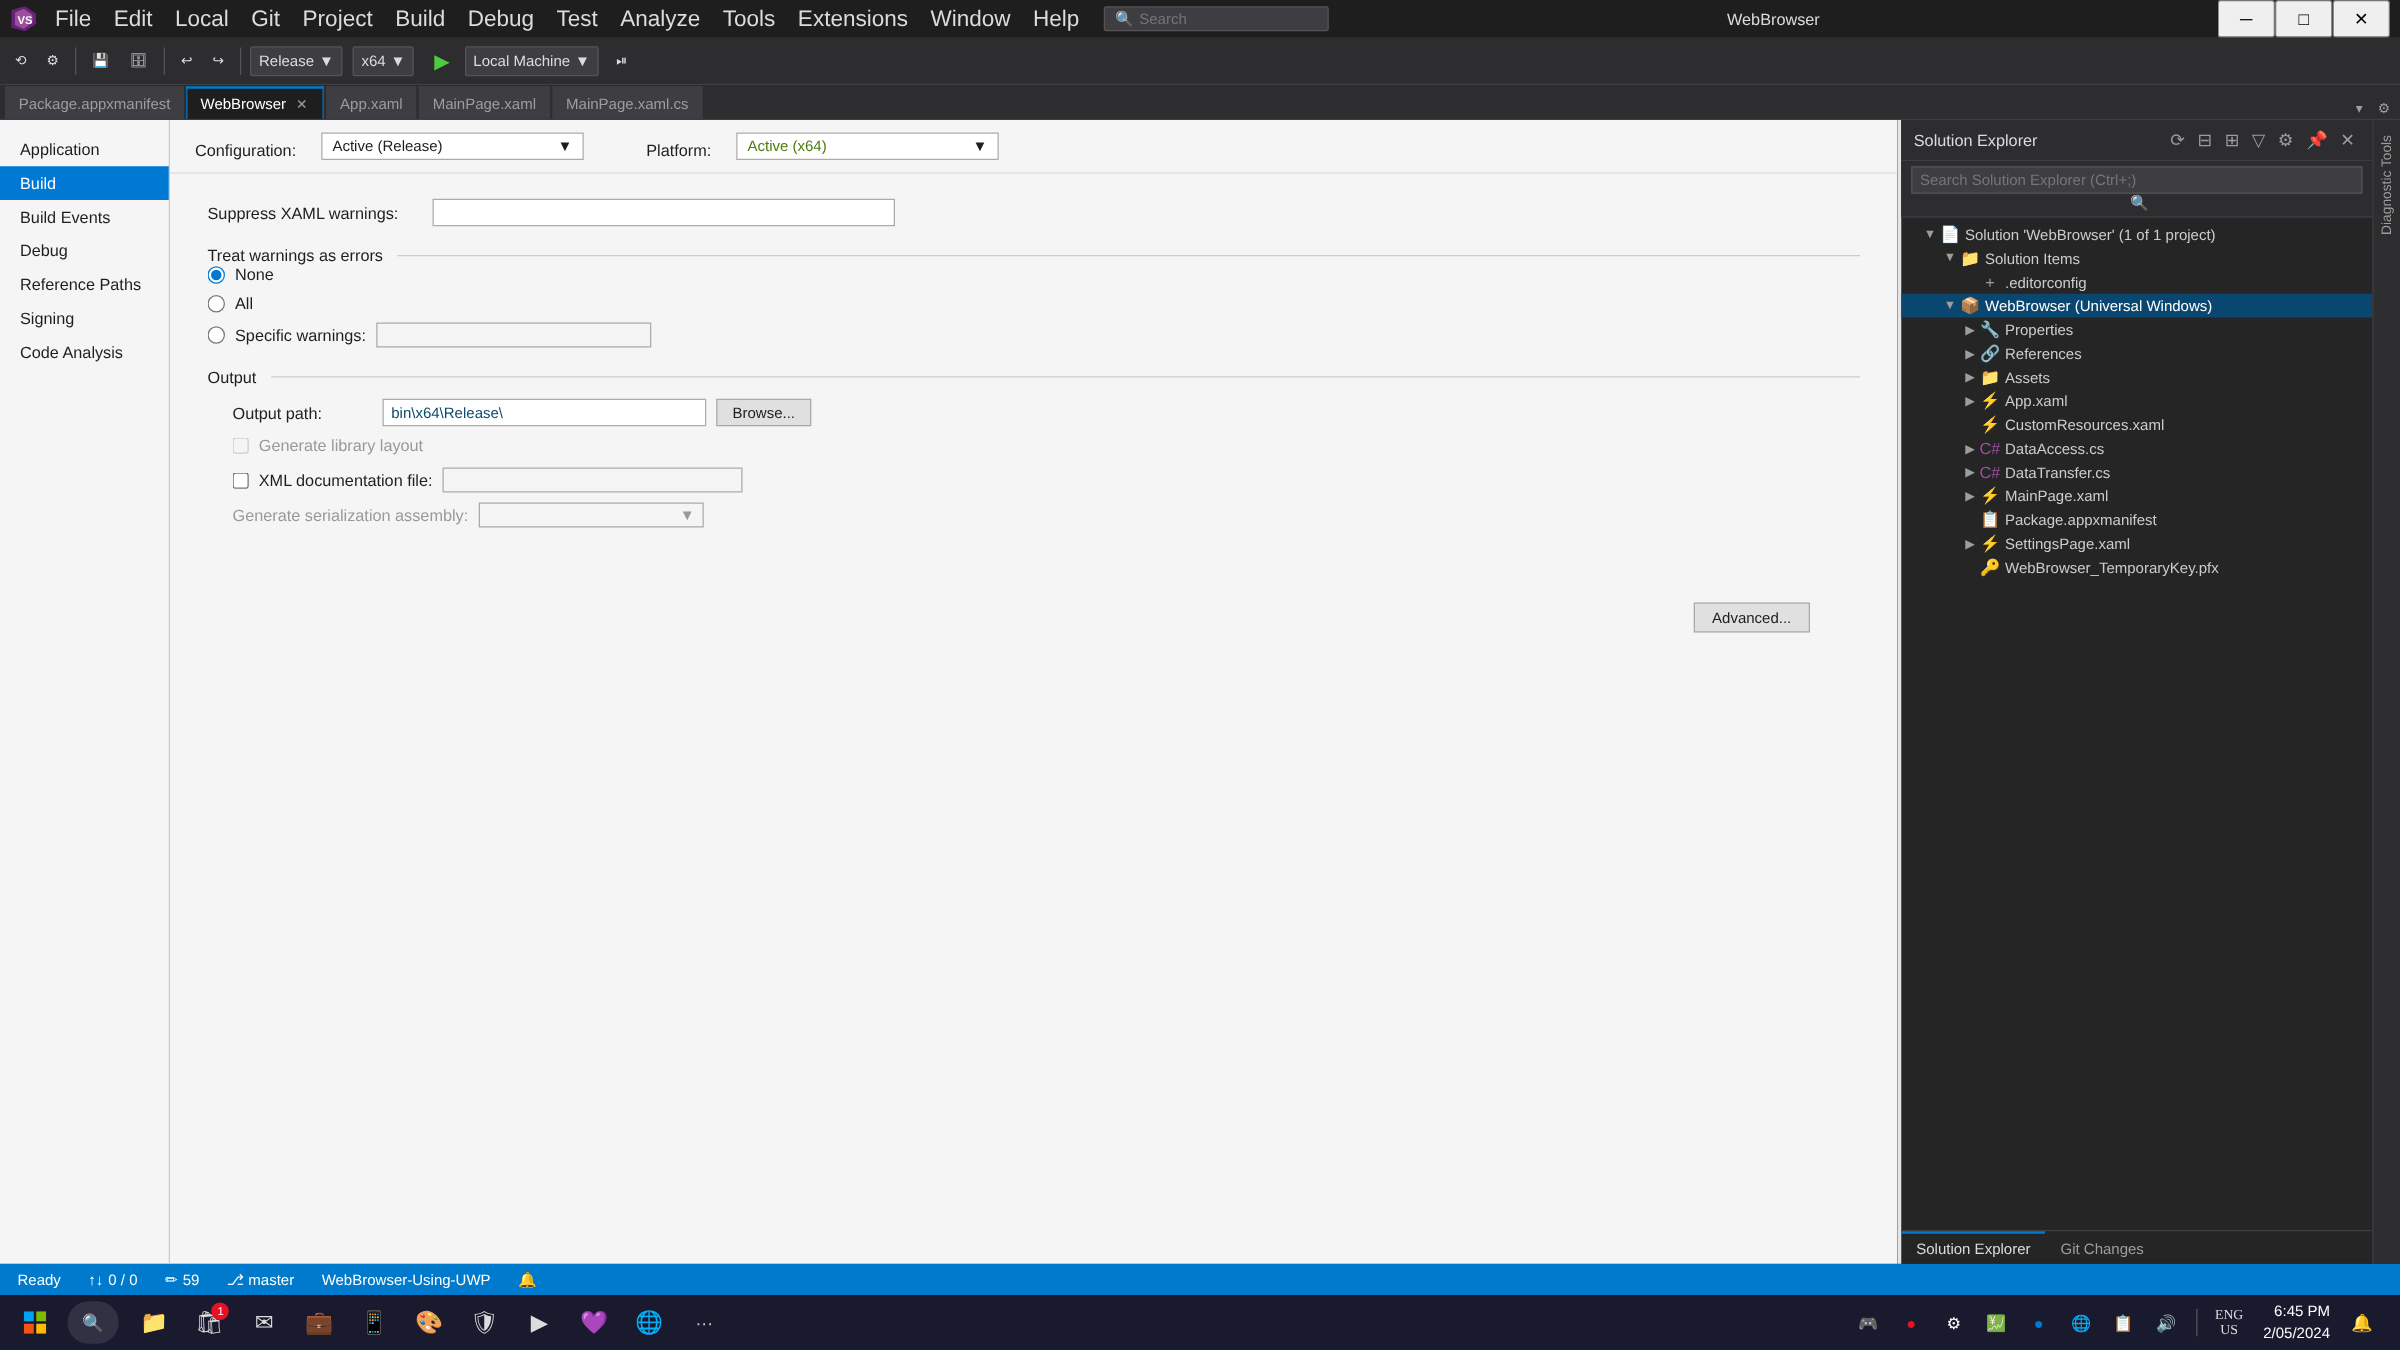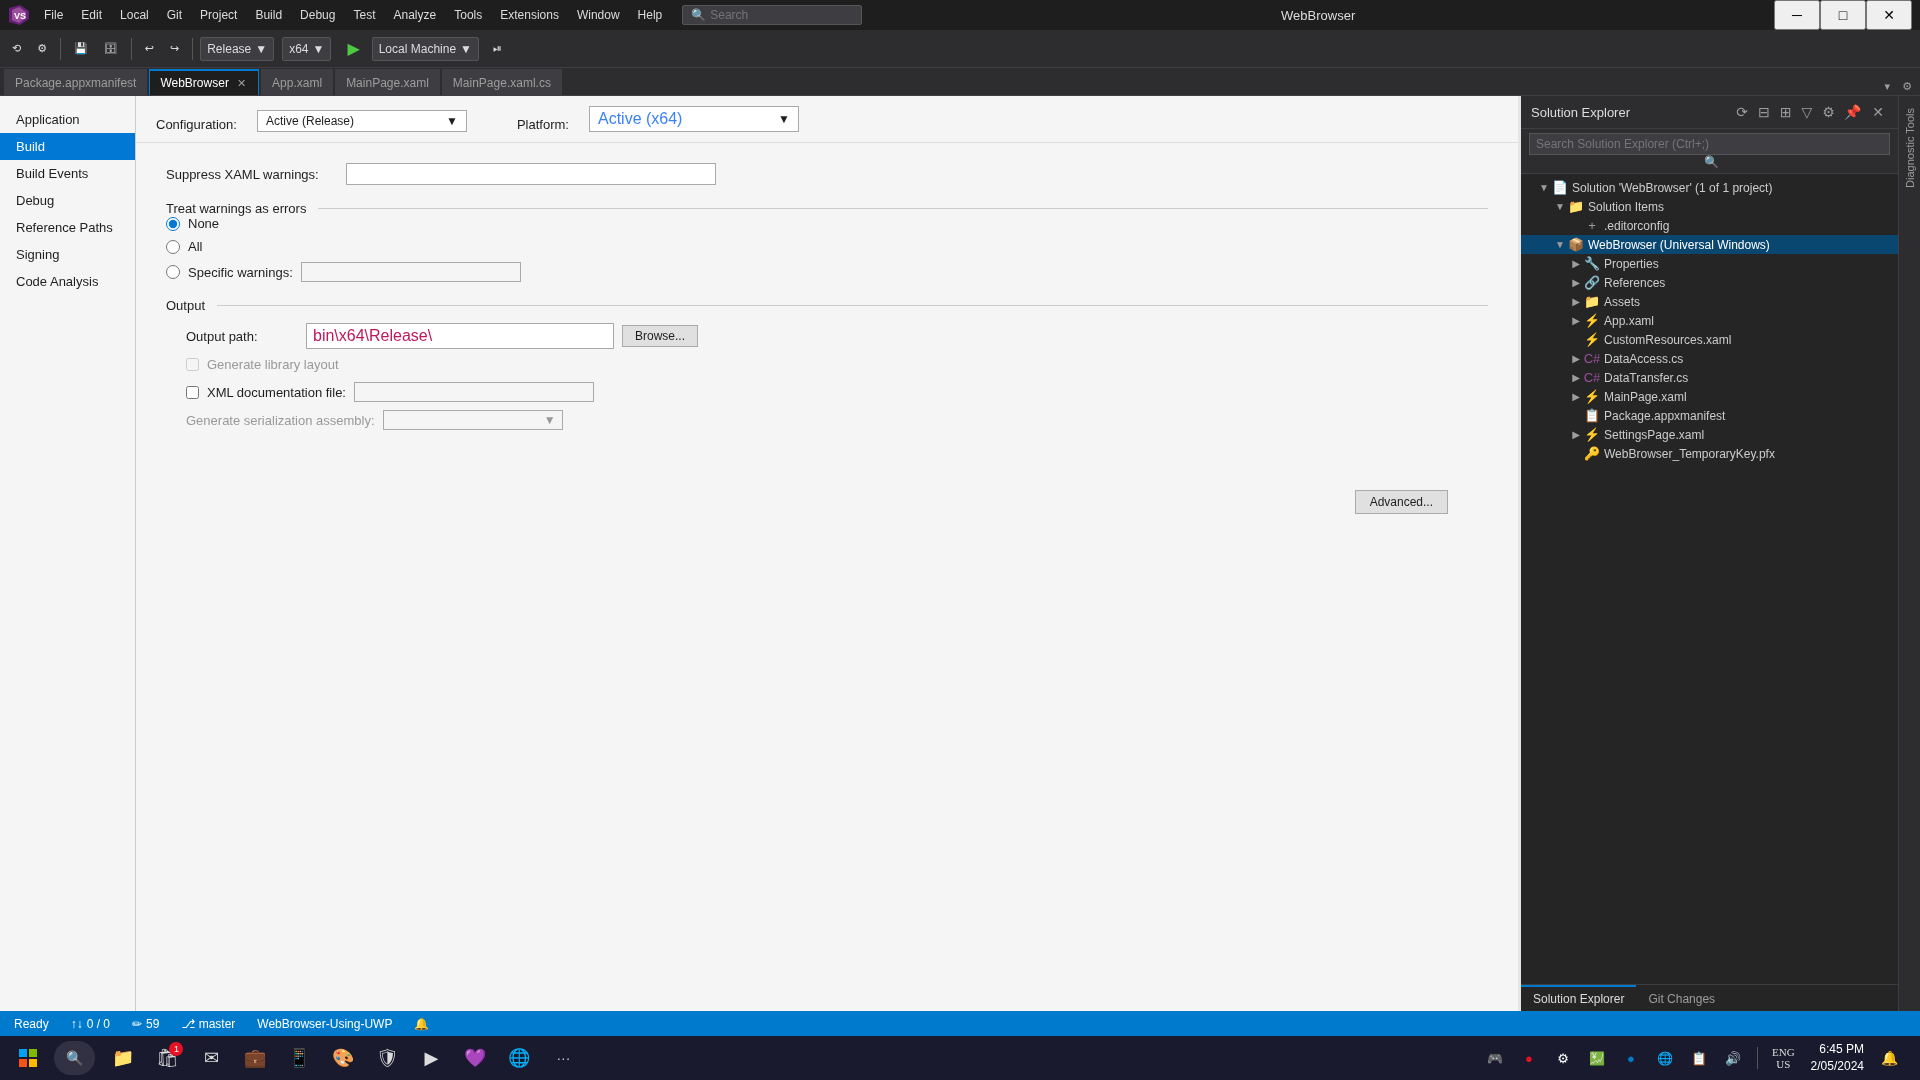--- a/index.html
+++ b/index.html
@@ -1,21 +1,21 @@
 <!DOCTYPE html>
 <html><head>
   <meta charset="utf-8">
   <style>
     * { box-sizing: border-box; margin: 0; padding: 0; }
     body { font-family: 'Segoe UI', Arial, sans-serif; font-size: 12px; background: #2d2d30; color: #dcdcdc; overflow: hidden; width: 1920px; height: 1080px; }
 
     
     #title-bar { display: flex; align-items: center; background: #1e1e1e; height: 30px; padding: 0 8px; }
     #title-bar .menu-items { display: flex; gap: 2px; }
-    #title-bar .menu-item { padding: 4px 8px; color: #dcdcdc; cursor: pointer; font-size: 12px; border-radius: 2px; }
+    #title-bar .menu-item { padding: 4px 8px; color: #dcdcdc; cursor: pointer; font-size: 18px; border-radius: 2px; }
     #title-bar .search-box { display: flex; align-items: center; background: #3e3e42; border: 1px solid #555; padding: 2px 8px; margin-left: 8px; border-radius: 2px; width: 180px; }
     #title-bar .search-box input { background: transparent; border: none; outline: none; color: #dcdcdc; font-size: 12px; width: 140px; }
     #title-bar .window-title { flex: 1; text-align: center; font-size: 12px; color: #dcdcdc; }
     #title-bar .window-controls { display: flex; gap: 0; margin-left: auto; }
     #title-bar .win-btn { width: 46px; height: 30px; display: flex; align-items: center; justify-content: center; cursor: pointer; font-size: 14px; }
 
     
     #toolbar { display: flex; align-items: center; background: #2d2d30; height: 38px; padding: 0 6px; border-bottom: 1px solid #3e3e42; gap: 4px; }
     .toolbar-btn { background: transparent; border: 1px solid transparent; color: #dcdcdc; padding: 3px 5px; cursor: pointer; border-radius: 2px; display: flex; align-items: center; gap: 3px; font-size: 11px; }
     .toolbar-separator { width: 1px; height: 22px; background: #555; margin: 0 3px; }
@@ -48,21 +48,21 @@
     .form-label { font-size: 13px; color: #1e1e1e; min-width: 180px; }
     .form-input { border: 1px solid #aaa; padding: 3px 6px; font-size: 12px; width: 370px; background: #fff; color: #1e1e1e; }
 
     .radio-group { margin-bottom: 14px; }
     .radio-option { display: flex; align-items: center; gap: 8px; margin-bottom: 8px; font-size: 13px; color: #1e1e1e; cursor: pointer; }
     .radio-option input[type=radio] { accent-color: #0078d4; width: 14px; height: 14px; }
 
     .output-section { margin-top: 10px; }
     .output-row { display: flex; align-items: center; margin-bottom: 8px; margin-left: 20px; }
     .output-label { font-size: 13px; color: #1e1e1e; min-width: 120px; }
-    .output-input { border: 1px solid #aaa; padding: 3px 6px; font-size: 16px; width: 308px; background: #fff; color: #be185d; }
+    .output-input { border: 1px solid #aaa; padding: 3px 6px; font-size: 12px; width: 259px; background: #fff; color: #0c4a6e; }
     .browse-btn { background: #e0e0e0; border: 1px solid #aaa; padding: 3px 12px; font-size: 12px; cursor: pointer; margin-left: 8px; color: #1e1e1e; }
 
     .checkbox-row { display: flex; align-items: center; gap: 8px; margin-left: 20px; margin-bottom: 8px; font-size: 13px; color: #1e1e1e; }
     .checkbox-row input[type=checkbox] { width: 13px; height: 13px; }
     .checkbox-disabled { color: #999; }
 
     .advanced-btn { background: #e0e0e0; border: 1px solid #aaa; padding: 4px 14px; font-size: 12px; cursor: pointer; color: #1e1e1e; margin-top: 20px; float: right; margin-right: 30px; }
 
     
     #solution-explorer { width: 380px; background: #252526; color: #ccc; flex-shrink: 0; display: flex; flex-direction: column; border-left: 3px solid #e5e5e5; }
@@ -205,21 +205,21 @@
   <div id="content-area">
 
     <div class="config-bar">
       <span class="config-label">Configuration:</span>
       <div class="config-dropdown" style="width:210px;">
         <span style="flex:1;font-size:12px;color:#1e1e1e;">Active (Release)</span>
         <span>▼</span>
       </div>
       <span class="config-label" style="margin-left:30px;">Platform:</span>
       <div class="config-dropdown" style="width:210px;">
-        <span style="flex:1;font-size:16px;color:#3b82f6;">Active (x64)</span>
+        <span style="flex:1;font-size:12px;color:#4d7c0f;">Active (x64)</span>
         <span>▼</span>
       </div>
     </div>
 
     <div class="content-scroll">
 
       <div class="form-row" style="margin-bottom:16px;">
         <label class="form-label">Suppress XAML warnings:</label>
         <input type="text" class="form-input" value="" style="width: 370px;">
       </div>

